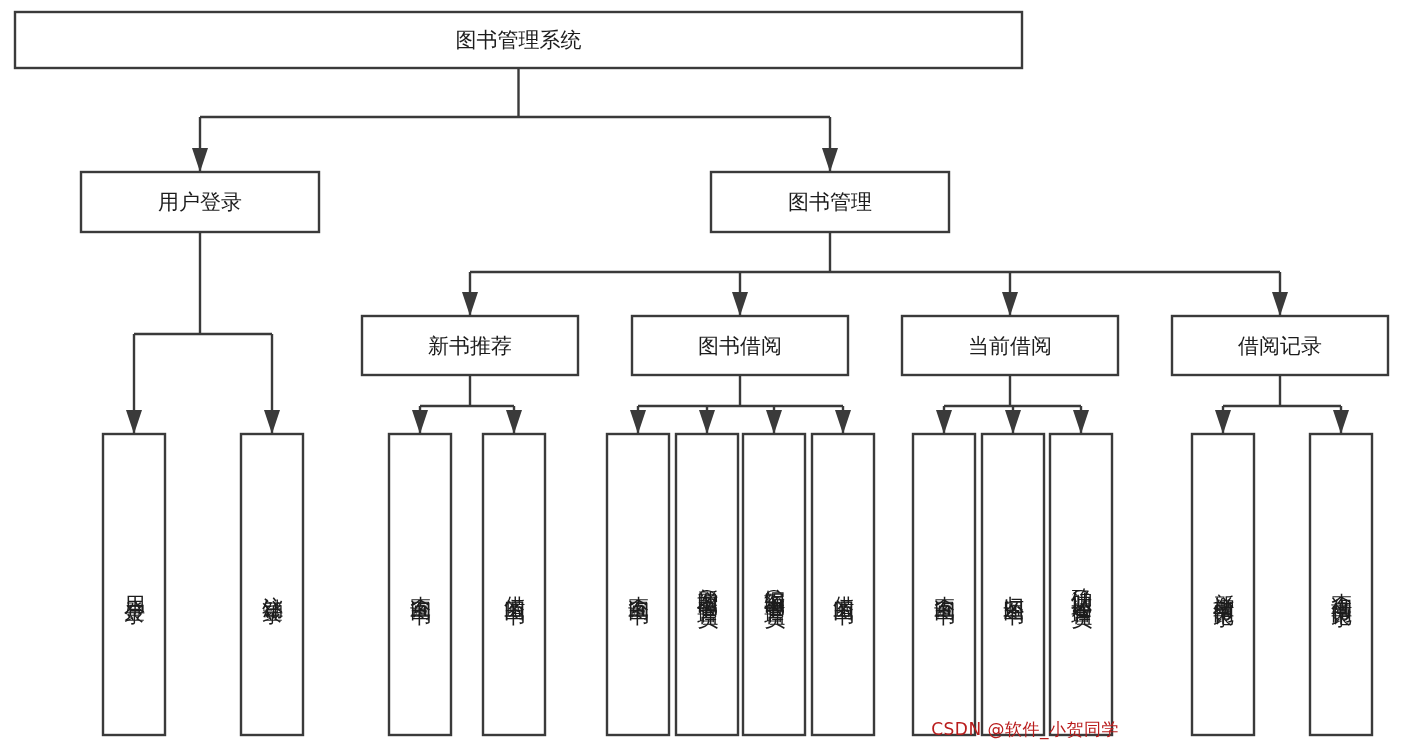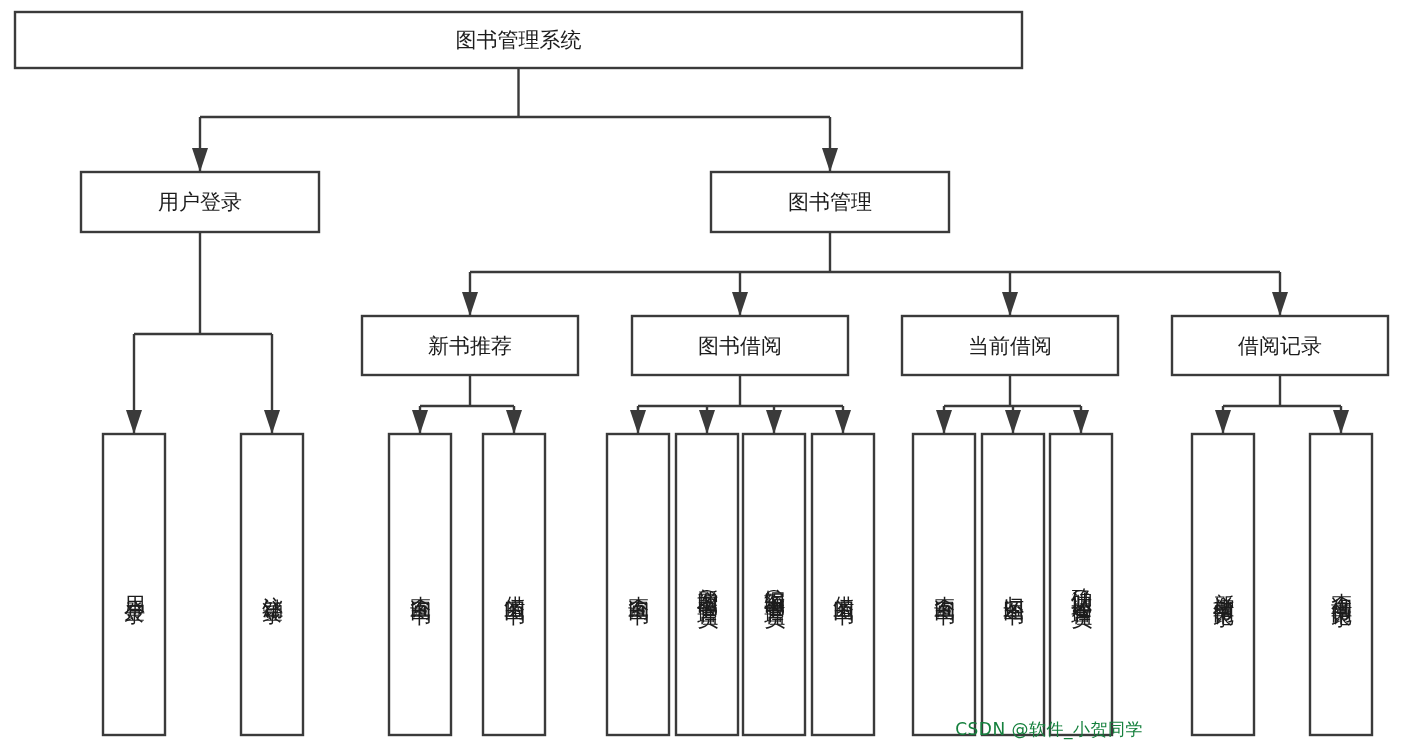--- a/index.html
+++ b/index.html
@@ -12,21 +12,20 @@
     width: 1405px;
     height: 747px;
     overflow: hidden;
     font-family: "DejaVu Sans", "Liberation Sans", sans-serif;
   }
   #diagram-root {
     position: relative;
     width: 1127px;
     height: 747px;
     background: #ffffff;
-    padding-left: 24px;
   }
   svg.diagram-canvas {
     position: absolute;
     left: 0;
     top: 0;
     width: 1405px;
     height: 747px;
     display: block;
   }
   .node-box {
@@ -66,21 +65,21 @@
     align-items: center;
     justify-content: center;
     pointer-events: none;
   }
   .watermark {
     position: absolute;
     right: 8px;
     bottom: 6px;
     font-family: "DejaVu Sans", "Liberation Sans", sans-serif;
     font-size: 17px;
-    color: #15803d;
+    color: #b91c1c;
     white-space: nowrap;
     letter-spacing: 0.5px;
   }
 </style>
 </head>
 <body>
 
 <div id="diagram-root">
   <svg class="diagram-canvas" viewBox="0 0 1405 747">
     <g id="connector-layer">

